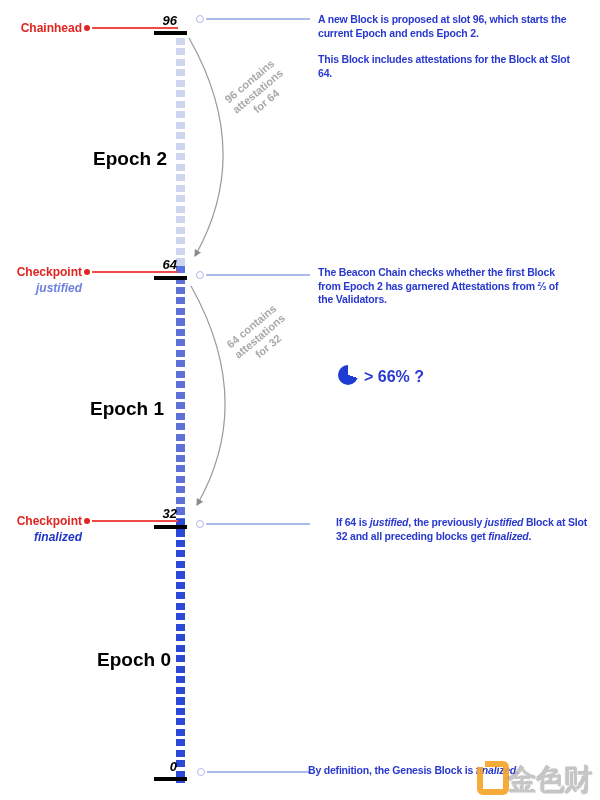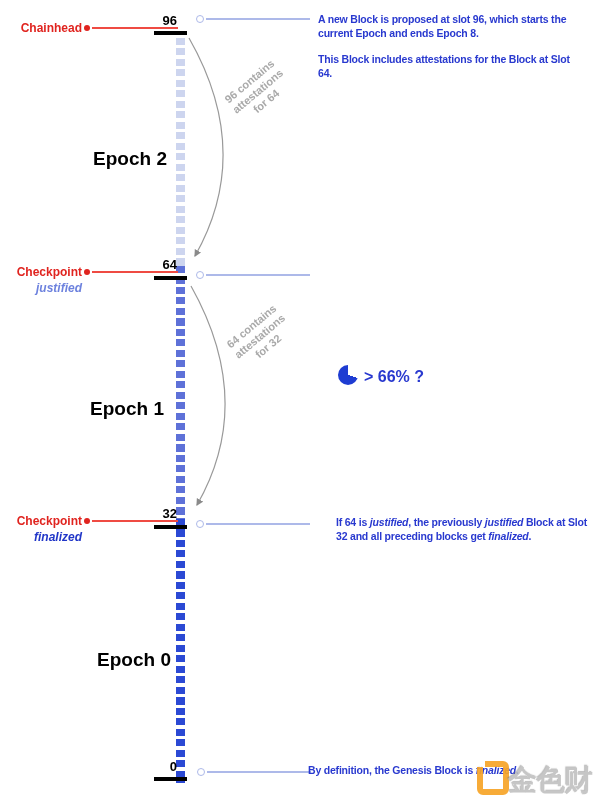--- a/index.html
+++ b/index.html
@@ -7,21 +7,21 @@
     position:relative;width:600px;height:800px;background:#ffffff;overflow:hidden;
     font-family:"Liberation Sans", sans-serif;
   }
   .abs{position:absolute;}
   
   .chain-seg{width:9px;}
   .chain-epoch2{background:repeating-linear-gradient(180deg,#cdd5ef 0 7px,transparent 7px 10.5px);}
   .chain-epoch1{background:repeating-linear-gradient(180deg,#5e71d8 0 7px,transparent 7px 10.5px);}
   .chain-epoch0{background:repeating-linear-gradient(180deg,#2b49d4 0 7px,transparent 7px 10.5px);}
   
-  .slot-num{font-size:13px;font-weight:bold;color:#000;width:26px;text-align:right;}
+  .slot-num{font-size:13px;font-weight:bold;color:#000;width:26px;text-align:right;font-style:italic;}
   .slot-bar{width:33px;height:4px;background:#000;}
   .red-line{height:2px;background:#ef4b43;}
   .red-dot{width:6px;height:6px;border-radius:50%;background:#e0241f;}
   .marker-label{font-size:12px;font-weight:bold;color:#e0241f;width:72px;text-align:right;}
   .state-justified{font-size:12px;font-weight:bold;font-style:italic;color:#6d82de;width:72px;text-align:right;}
   .state-finalized{font-size:12px;font-weight:bold;font-style:italic;color:#2136c8;width:72px;text-align:right;}
   .epoch-label{font-size:19px;font-weight:bold;color:#000;width:90px;text-align:center;}
   
   .conn-circle{width:6px;height:6px;border:1.5px solid #adb9e9;border-radius:50%;background:#fff;}
   .conn-line{height:1.5px;background:#adb9e9;}
@@ -101,25 +101,26 @@
   <div class="abs conn-circle" style="left:196px;top:15px;"></div>
   <div class="abs conn-line" style="left:206px;top:18px;width:104px;"></div>
   <div class="abs conn-circle" style="left:196px;top:271px;"></div>
   <div class="abs conn-line" style="left:206px;top:274px;width:104px;"></div>
   <div class="abs conn-circle" style="left:196px;top:520px;"></div>
   <div class="abs conn-line" style="left:206px;top:523px;width:104px;"></div>
   <div class="abs conn-circle" style="left:197px;top:768px;"></div>
   <div class="abs conn-line" style="left:207px;top:771px;width:104px;"></div>
 
   <div class="abs note" style="left:318px;top:13px;">
-    <p>A new Block is proposed at slot 96, which starts the current Epoch and ends Epoch 8.</p>
+    <p>A new Block is proposed at slot 96, which starts the current Epoch and ends Epoch 2.</p>
     <p>This Block includes attestations for the Block at Slot 64.</p>
   </div>
 
   <div class="abs note" style="left:318px;top:266px;">
+    <p>The Beacon Chain checks whether the first Block from Epoch 2 has garnered Attestations from ⅔ of the Validators.</p>
   </div>
 
   <div class="abs pie" style="left:338px;top:365px;"></div>
   <div class="abs pie-threshold" style="left:364px;top:368px;">&gt; 66% ?</div>
 
   <div class="abs note" style="left:336px;top:516px;">
     <p><span>If 64 is </span><em>justified</em><span>, the previously </span><em>justified</em><span> Block at Slot 32 and all preceding blocks get </span><em>finalized</em><span>.</span></p>
   </div>
 
   <div class="abs note" style="left:308px;top:764px;width:270px;">

